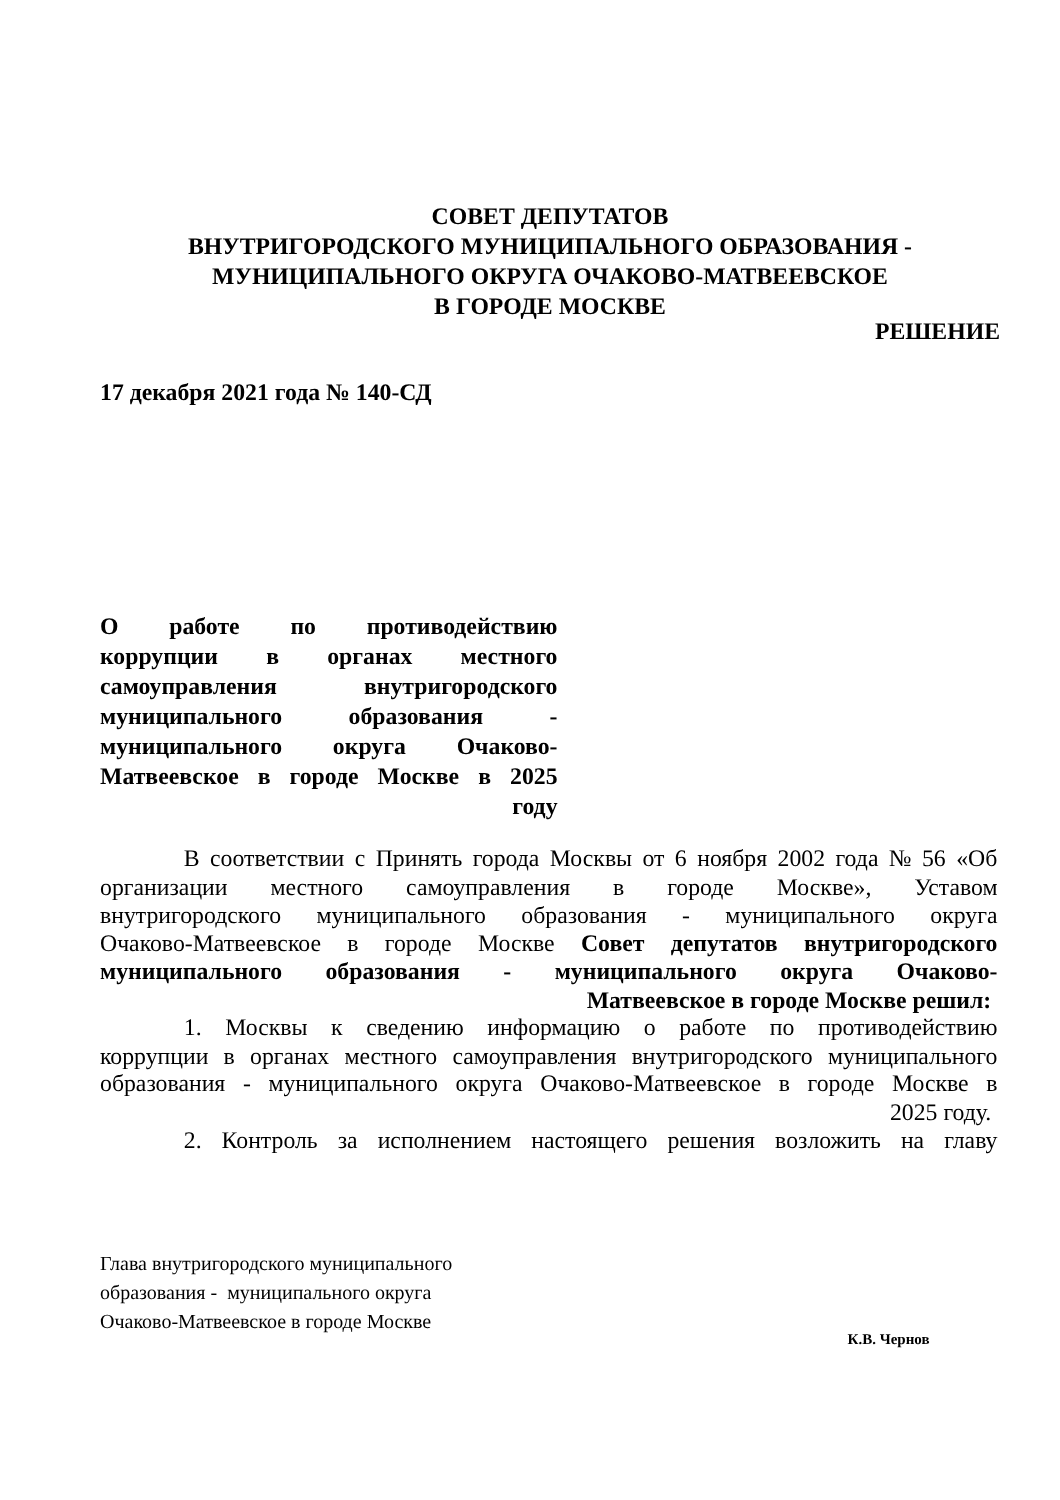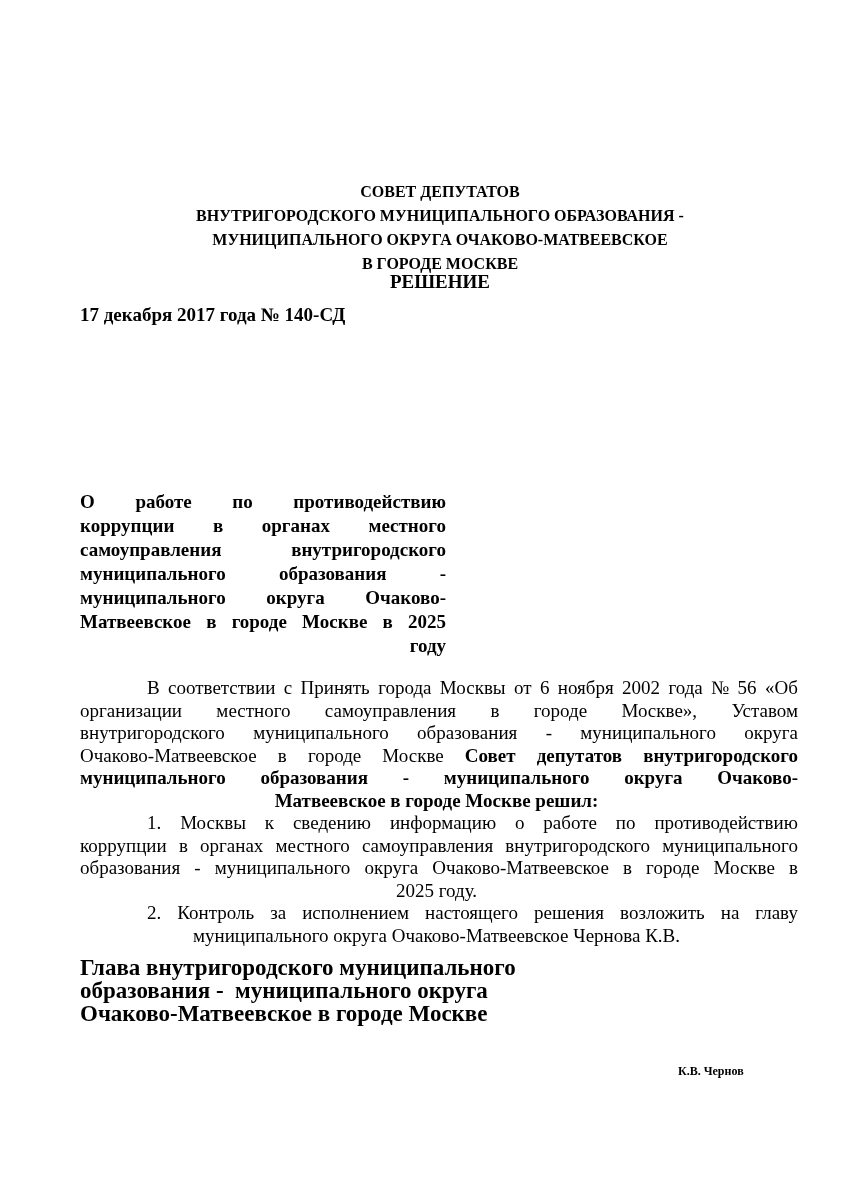--- a/index.html
+++ b/index.html
@@ -1,49 +1,49 @@
 <!DOCTYPE html>
 <html><head>
 <meta charset="utf-8">
 <style>
   html, body { margin: 0; padding: 0; background: #ffffff; }
   body { width: 848px; height: 1200px; position: relative; overflow: hidden;
          font-family: "Liberation Serif", "DejaVu Serif", serif; color: #000; }
   .page { position: absolute; left: 0; top: 0; width: 848px; height: 1200px; background: #fff; }
   .abs { position: absolute; }
-  .header { left: 80px; width: 720px; top: 180px; text-align: center; font-weight: bold; font-size: 16px; line-height: 24px; }
+  .header { left: 80px; width: 720px; top: 162px; text-align: center; font-weight: bold; font-size: 19px; line-height: 24px; }
   .header div { white-space: nowrap; }
-  .decision { left: 80px; width: 720px; top: 270px; text-align: center; font-weight: bold; font-size: 19px; line-height: 24px; }
+  .decision { left: 80px; width: 720px; top: 254px; text-align: right; font-weight: bold; font-size: 19px; line-height: 24px; }
   .date { left: 80px; top: 303px; font-weight: bold; font-size: 19px; line-height: 24px; white-space: nowrap; }
   .subject { left: 80px; top: 490px; width: 366px; font-weight: bold; font-size: 19px; line-height: 24px; }
   .subject .ln { display: flex; justify-content: space-between; white-space: nowrap; height: 24px; }
   .body { left: 80px; top: 677px; width: 718px; font-size: 19px; line-height: 22.5px; }
   .body .ln { display: flex; justify-content: space-between; white-space: nowrap; height: 22.5px; }
   .body .ln.indent { padding-left: 67px; }
-  .body .ln.last { justify-content: center; }
+  .body .ln.last { justify-content: flex-end; }
   .body .ln.last span { margin-right: 5px; }
   .b { font-weight: bold; }
-  .sig { left: 80px; top: 956px; font-weight: bold; font-size: 23px; line-height: 23px; white-space: nowrap; }
+  .sig { left: 80px; top: 1000px; font-weight: normal; font-size: 16px; line-height: 23px; white-space: nowrap; }
   .signame { left: 678px; top: 1060px; font-weight: bold; font-size: 12px; line-height: 23px; white-space: nowrap; }
 </style>
 </head>
 <body>
 
 <div class="page">
 
   <div class="abs header">
     <div>СОВЕТ ДЕПУТАТОВ</div>
     <div>ВНУТРИГОРОДСКОГО МУНИЦИПАЛЬНОГО ОБРАЗОВАНИЯ -</div>
     <div>МУНИЦИПАЛЬНОГО ОКРУГА ОЧАКОВО-МАТВЕЕВСКОЕ</div>
     <div>В ГОРОДЕ МОСКВЕ</div>
   </div>
 
   <div class="abs decision">РЕШЕНИЕ</div>
 
-  <div class="abs date">17 декабря 2017 года № 140-СД</div>
+  <div class="abs date">17 декабря 2021 года № 140-СД</div>
 
   <div class="abs subject">
     <div class="ln">
       <span>О</span>
       <span>работе</span>
       <span>по</span>
       <span>противодействию</span>
     </div>
     <div class="ln">
       <span>коррупции</span>
@@ -173,23 +173,20 @@
       <span>2.</span>
       <span>Контроль</span>
       <span>за</span>
       <span>исполнением</span>
       <span>настоящего</span>
       <span>решения</span>
       <span>возложить</span>
       <span>на</span>
       <span>главу</span>
     </div>
-    <div class="ln last">
-      <span>муниципального округа Очаково-Матвеевское Чернова К.В.</span>
-    </div>
   </div>
 
   <div class="abs sig">
     <div>Глава внутригородского муниципального</div>
     <div style="white-space:pre;">образования -  муниципального округа</div>
     <div>Очаково-Матвеевское в городе Москве</div>
   </div>
   <div class="abs signame">К.В. Чернов</div>
 
 </div>

